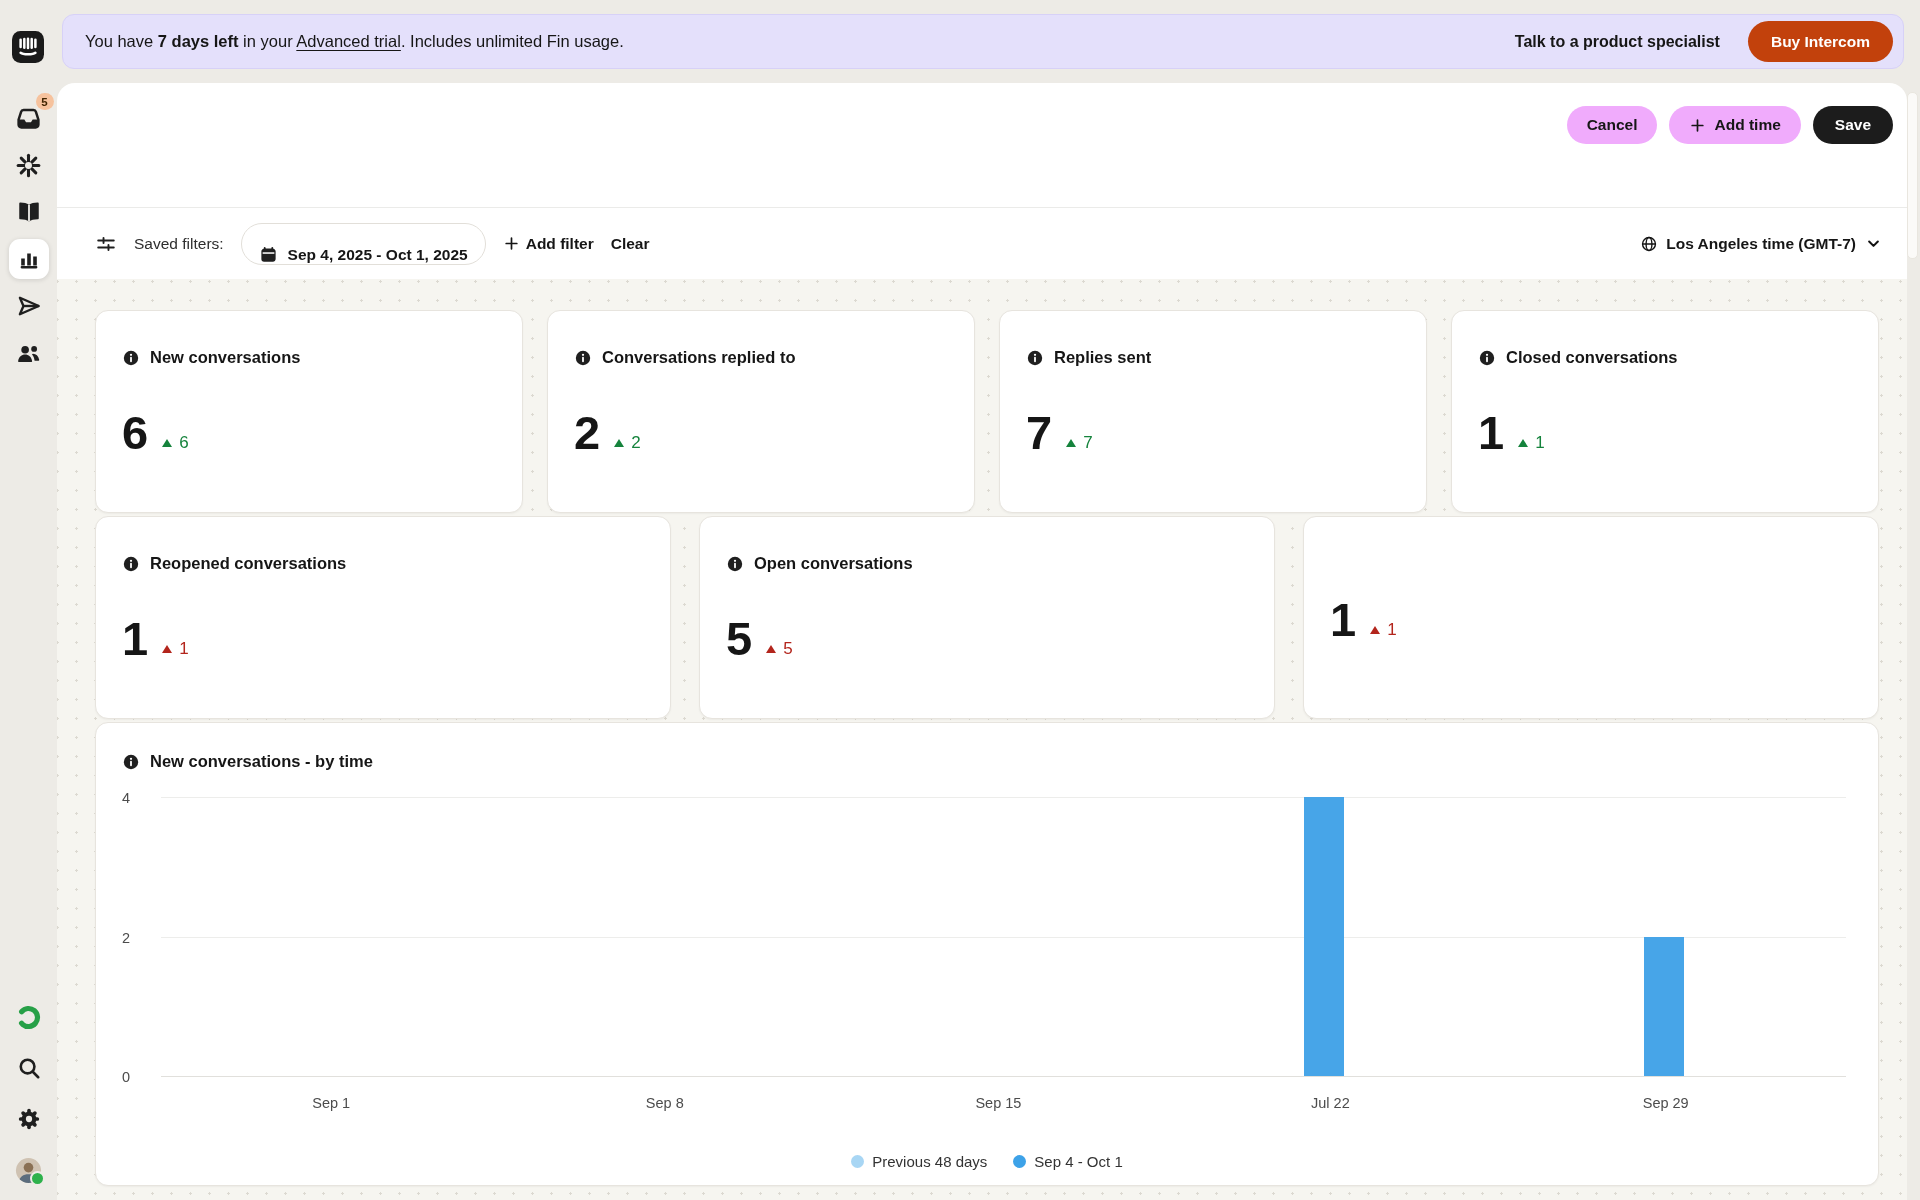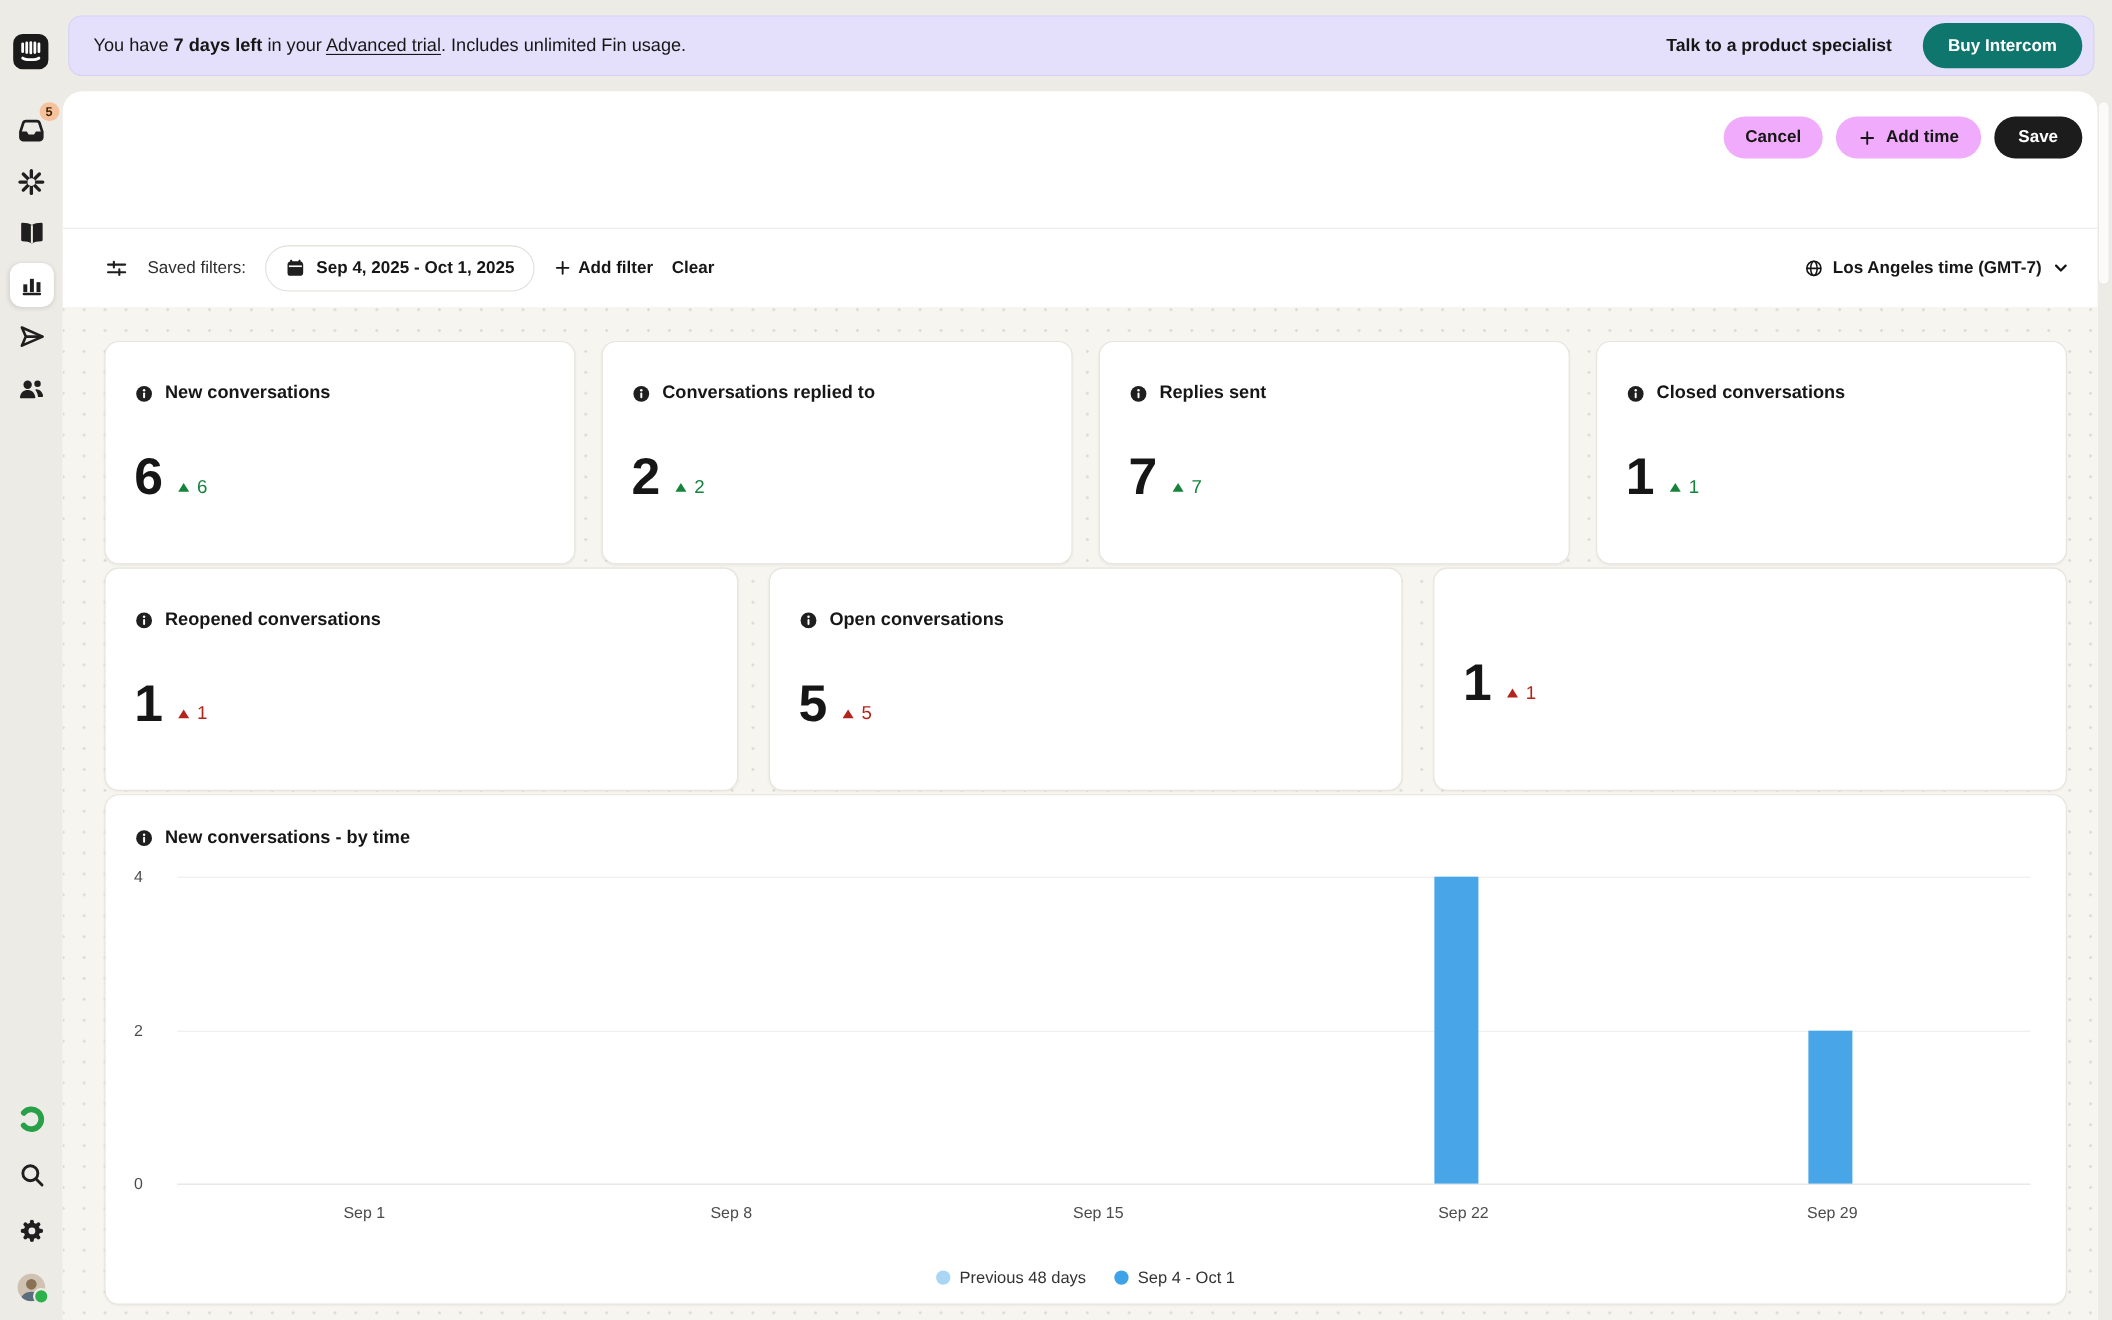--- a/index.html
+++ b/index.html
@@ -16,21 +16,21 @@
   .banner{
     position:absolute;left:62px;top:14px;width:1842px;height:55px;box-sizing:border-box;
     background:#e4e0fb;border:1px solid #d7d1f7;border-radius:12px;
     display:flex;align-items:center;padding:0 10px 0 22px;font-size:16.5px;
   }
   .banner-msg span,.banner-msg b{white-space:pre-wrap}
   .trial-link{text-decoration:underline;text-underline-offset:3px;cursor:pointer}
   .banner-right{margin-left:auto;display:flex;align-items:center;gap:28px}
   .specialist-link{font-weight:700;font-size:16px;cursor:pointer}
   .buy-btn{
-    background:#0f766e;color:#fff;border:none;border-radius:21px;height:41px;
+    background:#c2410c;color:#fff;border:none;border-radius:21px;height:41px;
     padding:0 23px;font-size:15.5px;font-weight:700;cursor:pointer;
     font-family:inherit;
   }
 
   
   .sidebar{position:absolute;left:0;top:0;width:57px;height:1200px}
   .logo{position:absolute;left:11px;top:30px;width:34px;height:34px;cursor:pointer}
   .nav{position:absolute;left:0;top:98px;width:57px;display:flex;flex-direction:column;gap:7px;align-items:center}
   .nav-item{width:40px;height:40px;display:flex;align-items:center;justify-content:center;position:relative;cursor:pointer}
   .nav-item.active{background:#fff;border-radius:11px;box-shadow:0 1px 5px rgba(20,20,20,.14)}
@@ -66,21 +66,21 @@
     font-size:15.5px;font-weight:700;padding:16px 20px;cursor:pointer;display:flex;
     align-items:center;gap:8px;font-family:inherit;
   }
   .btn.primary{background:#1c1c1c;color:#fff;padding:0 22px}
 
   
   .filter-bar{height:71px;display:flex;align-items:center;box-sizing:border-box;padding:0 24px 0 38px;gap:17px}
   .filter-label{font-size:15.5px;color:#2e2e2e}
   .date-pill{
     height:40px;border:1px solid #e2dfd9;border-radius:21px;background:#fff;
-    display:flex;align-items:center;gap:10px;padding:0 17px;font-size:15.5px;font-weight:700;cursor:pointer;
+    display:flex;align-items:flex-end;gap:10px;padding:0 17px;font-size:15.5px;font-weight:700;cursor:pointer;
   }
   .text-btn{display:flex;align-items:center;gap:6px;font-size:15.5px;font-weight:700;cursor:pointer}
   .tz{margin-left:auto;display:flex;align-items:center;gap:8px;font-size:15.5px;font-weight:700;cursor:pointer}
 
   
   .canvas{
     position:absolute;left:0;right:0;top:196px;bottom:0;
     background:#f6f5f0;
     background-image:radial-gradient(circle,#dcd9d1 1px,rgba(0,0,0,0) 1.4px);
     background-size:19px 19px;background-position:10px 12px;
@@ -466,21 +466,21 @@
           <div class="gridline base" style="bottom: 0%;"></div>
           <div class="gridline" style="bottom: 50%;"></div>
           <div class="gridline" style="bottom: 100%;"></div>
           <div class="bar" style="left: calc(69% - 20px); width: 40px; height: 100%; background: rgb(71, 165, 232);"></div>
           <div class="bar" style="left: calc(89.2% - 20px); width: 40px; height: 50%; background: rgb(71, 165, 232);"></div>
         </div>
       <div class="chart-x">
           <span class="xtick" style="left: 10.1%;">Sep 1</span>
           <span class="xtick" style="left: 29.9%;">Sep 8</span>
           <span class="xtick" style="left: 49.7%;">Sep 15</span>
-          <span class="xtick" style="left: 69.4%;">Sep 22</span>
+          <span class="xtick" style="left: 69.4%;">Jul 22</span>
           <span class="xtick" style="left: 89.3%;">Sep 29</span>
         </div>
       <div class="chart-legend">
           <div class="legend-item">
             <span class="dot" style="background: rgb(168, 214, 244);"></span>
             <span>Previous 48 days</span>
           </div>
           <div class="legend-item">
             <span class="dot" style="background: rgb(61, 162, 232);"></span>
             <span>Sep 4 - Oct 1</span>

